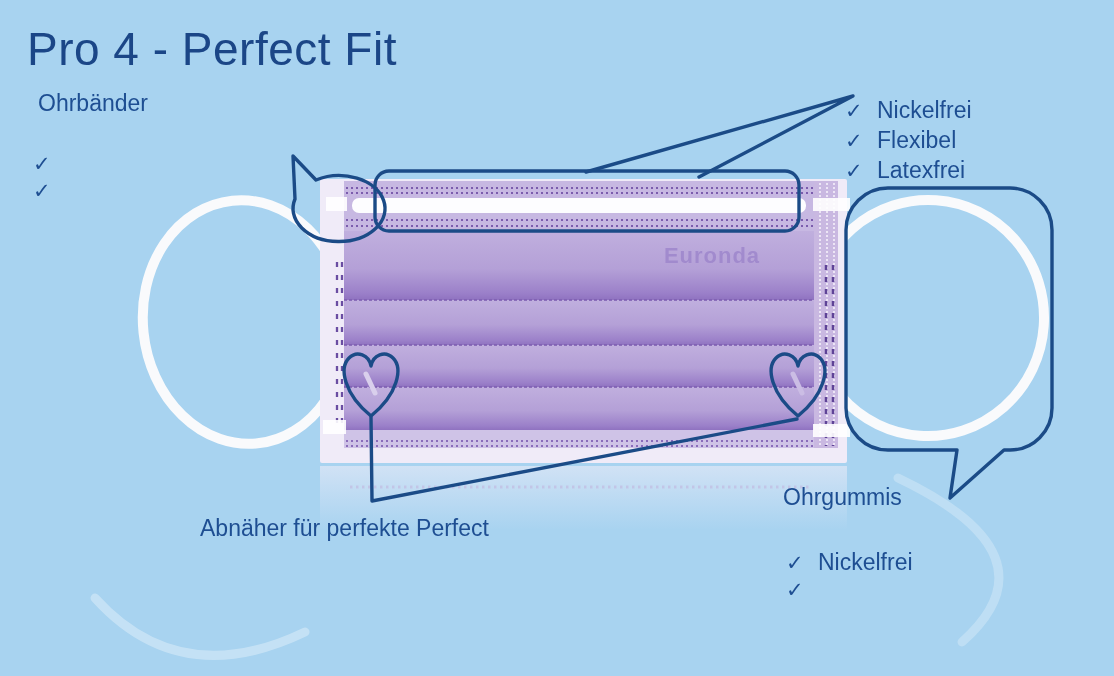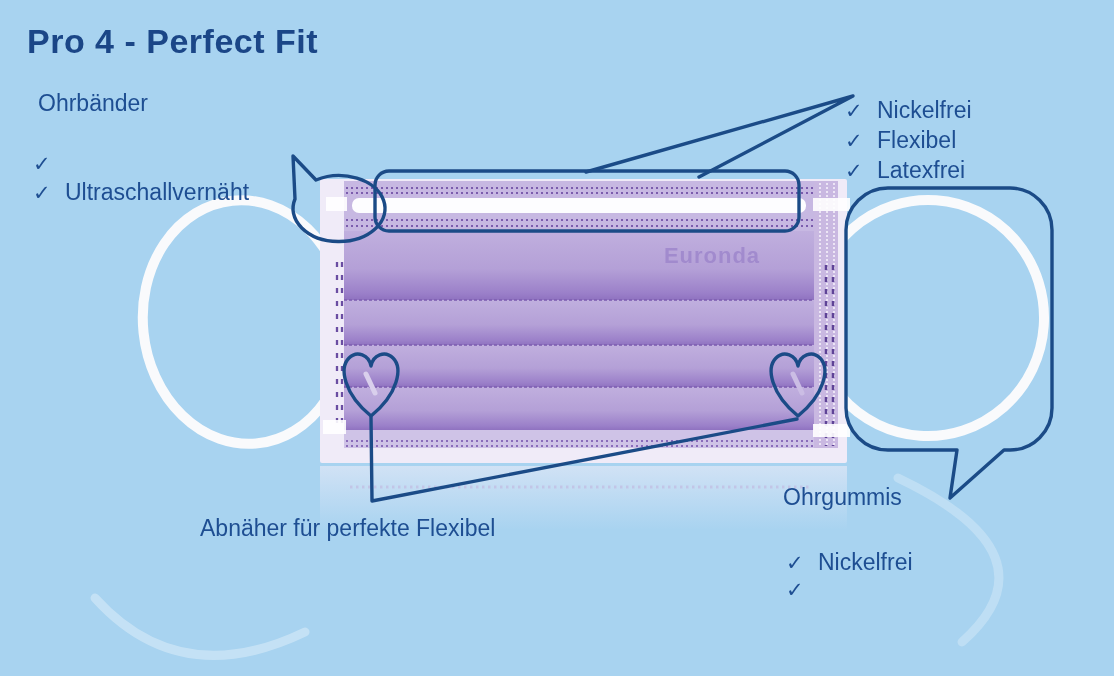--- a/index.html
+++ b/index.html
@@ -6,21 +6,21 @@
   .stage{
     position:relative;width:1114px;height:676px;overflow:hidden;
     background:#a8d3f0;
     font-family:"Liberation Sans", sans-serif;
     color:#1e4e92;
   }
   .abs{position:absolute;}
   #diagram-svg{position:absolute;left:0;top:0;width:1114px;height:676px;}
   .page-title{
     left:27px;top:22px;
-    font-size:34px;font-weight:bold;letter-spacing:.5px;color:#1b4687;
+    font-size:46px;font-weight:normal;letter-spacing:.5px;color:#1b4687;
   }
   .callout-label{font-size:23px;}
   .lbl-ohrbaender{left:38px;top:90px;text-align:right;}
   .lbl-nasenbuegel{left:873px;top:42px;}
   .lbl-ohrgummis{left:783px;top:484px;}
   .lbl-abnaeher{left:200px;top:515px;}
   .checklist{display:flex;flex-direction:column;font-size:23px;}
   .list-ohrbaender{left:33px;top:152px;gap:3px;}
   .list-nasenbuegel{left:845px;top:97px;gap:3px;}
   .list-ohrgummis{left:786px;top:549px;gap:2px;}
@@ -123,21 +123,20 @@
 
   <div class="abs page-title">Pro 4 - Perfect Fit</div>
 
   <div class="abs callout-label lbl-ohrbaender">Ohrbänder</div>
   <div class="abs checklist list-ohrbaender">
     <div class="check-row">
       <span class="check-glyph">✓</span>
     </div>
     <div class="check-row">
       <span class="check-glyph">✓</span>
-      <span>Ultraschallvernäht</span>
     </div>
   </div>
 
   <div class="abs checklist list-nasenbuegel">
     <div class="check-row">
       <span class="check-glyph">✓</span>
       <span>Nickelfrei</span>
     </div>
     <div class="check-row">
       <span class="check-glyph">✓</span>
@@ -153,15 +152,15 @@
   <div class="abs checklist list-ohrgummis">
     <div class="check-row">
       <span class="check-glyph">✓</span>
       <span>Nickelfrei</span>
     </div>
     <div class="check-row">
       <span class="check-glyph">✓</span>
     </div>
   </div>
 
-  <div class="abs callout-label lbl-abnaeher">Abnäher für perfekte Flexibel</div>
+  <div class="abs callout-label lbl-abnaeher">Abnäher für perfekte Perfect</div>
 
 </div>
 
 </body></html>

